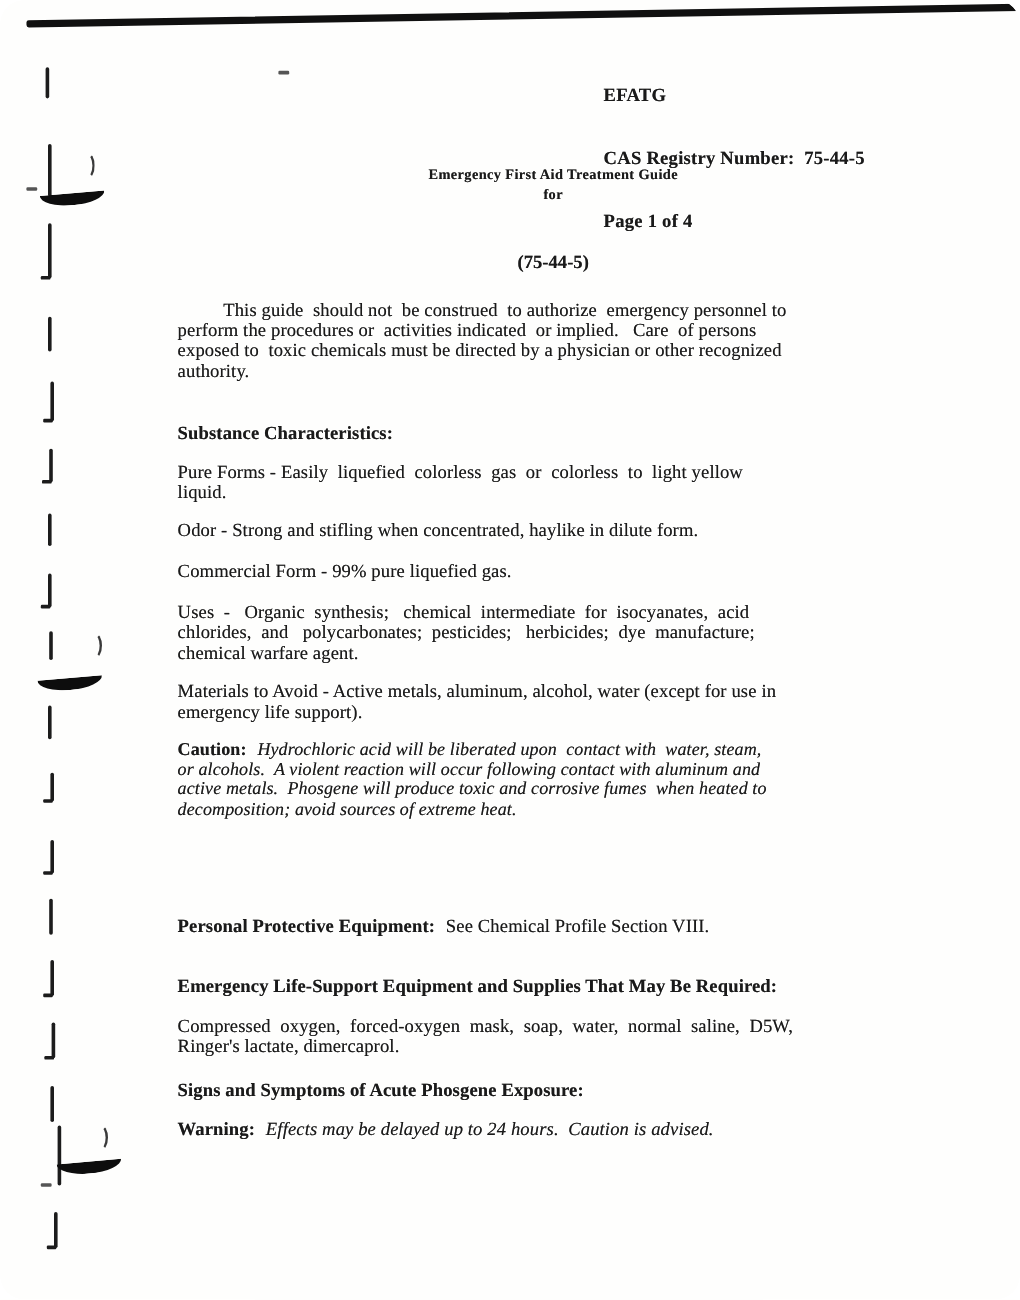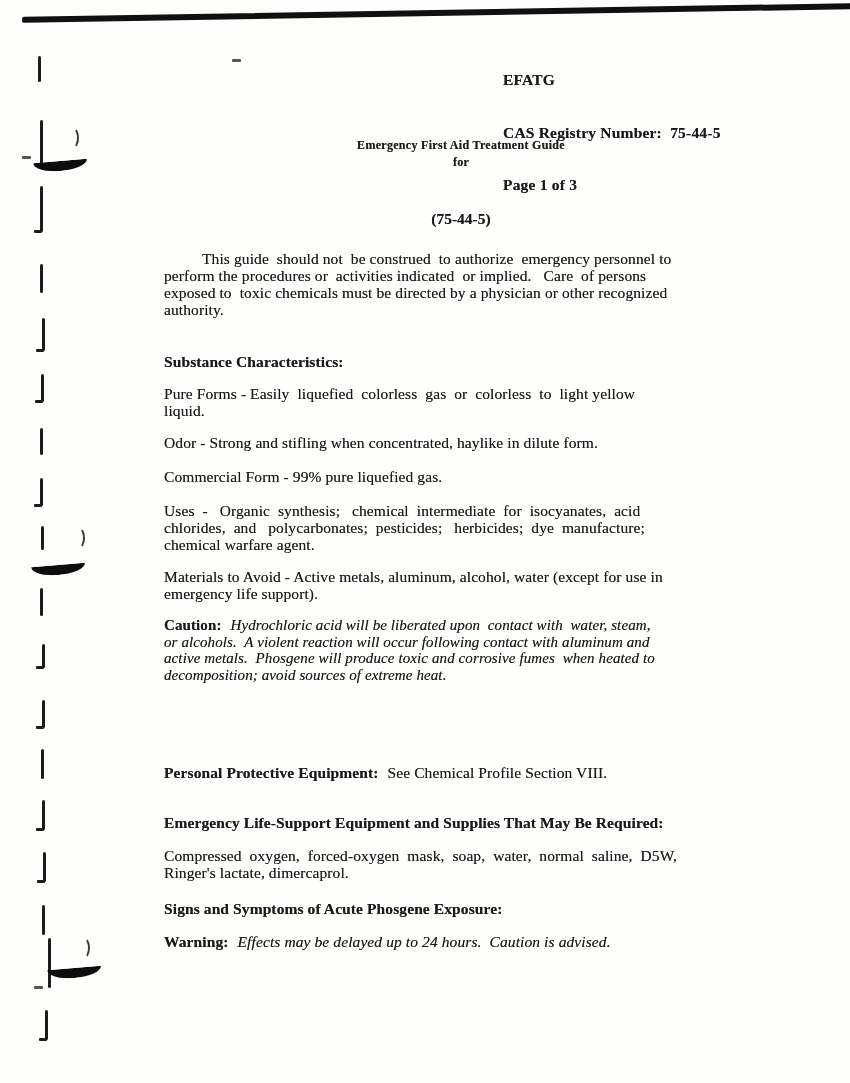--- a/index.html
+++ b/index.html
@@ -1,15 +1,15 @@
 <!DOCTYPE html>
 <html><head>
 <meta charset="utf-8">
 <style>
-  * { box-sizing: border-box; }
+  * { box-sizing: border-box; border-radius: 20px; }
   html, body { margin:0; padding:0; }
   body { width:850px; height:1083px; background:#ffffff; }
 
   .page {
     position:relative; width:850px; height:1083px;
     background:#fefefd; overflow:hidden;
     font-family:"Liberation Serif", "DejaVu Serif", serif;
     color:#1a1a1a;
     text-shadow: 0 0 0.4px rgba(0,0,0,0.55);
   }
@@ -50,21 +50,21 @@
     position:absolute; left:148px; top:137px; width:626px;
     text-align:center; font-weight:bold; font-size:12px; line-height:16.8px;
     letter-spacing:0.3px;
   }
   .title-cas {
     position:absolute; left:148px; top:210px; width:626px;
     text-align:center; font-weight:bold; font-size:15.5px;
   }
 
   .blk {
-    position:absolute; left:164px; width:632px; margin:0;
+    position:absolute; left:148px; width:632px; margin:0;
     font-size:15.5px; line-height:17px; letter-spacing:0.1px;
     white-space:pre-wrap;
   }
   .bold { font-weight:bold; }
   .indent { text-indent:38px; }
   .it { font-style:italic; }
   .caution { font-size:15px; line-height:16.6px; width:616px; }
   .label { font-weight:bold; margin-right:9px; font-style:normal;text-align:right; }
 </style>
 </head>
@@ -100,21 +100,21 @@
       <div class="tick" style="left: 48px; top: 938px; height: 50px;"></div>
       <div class="paren" style="left: 77px; top: 937px;"></div>
       <div class="crescent" style="left: 47px; top: 958px;"></div>
       <div class="dash" style="left: 34px; top: 986px;"></div>
       <div class="tick foot" style="left: 45px; top: 1010px; height: 30px;"></div>
     </div>
 
   <div class="header-block">
     <div>EFATG</div>
     <div>CAS Registry Number:  75-44-5</div>
-    <div>Page 1 of 3</div>
+    <div>Page 1 of 4</div>
   </div>
 
   <div class="title-block">
     <div>Emergency First Aid Treatment Guide</div>
     <div>for</div>
   </div>
   <div class="title-cas">(75-44-5)</div>
 
   <p class="blk indent" style="top:250px">This guide  should not  be construed  to authorize  emergency personnel to
 perform the procedures or  activities indicated  or implied.   Care  of persons

